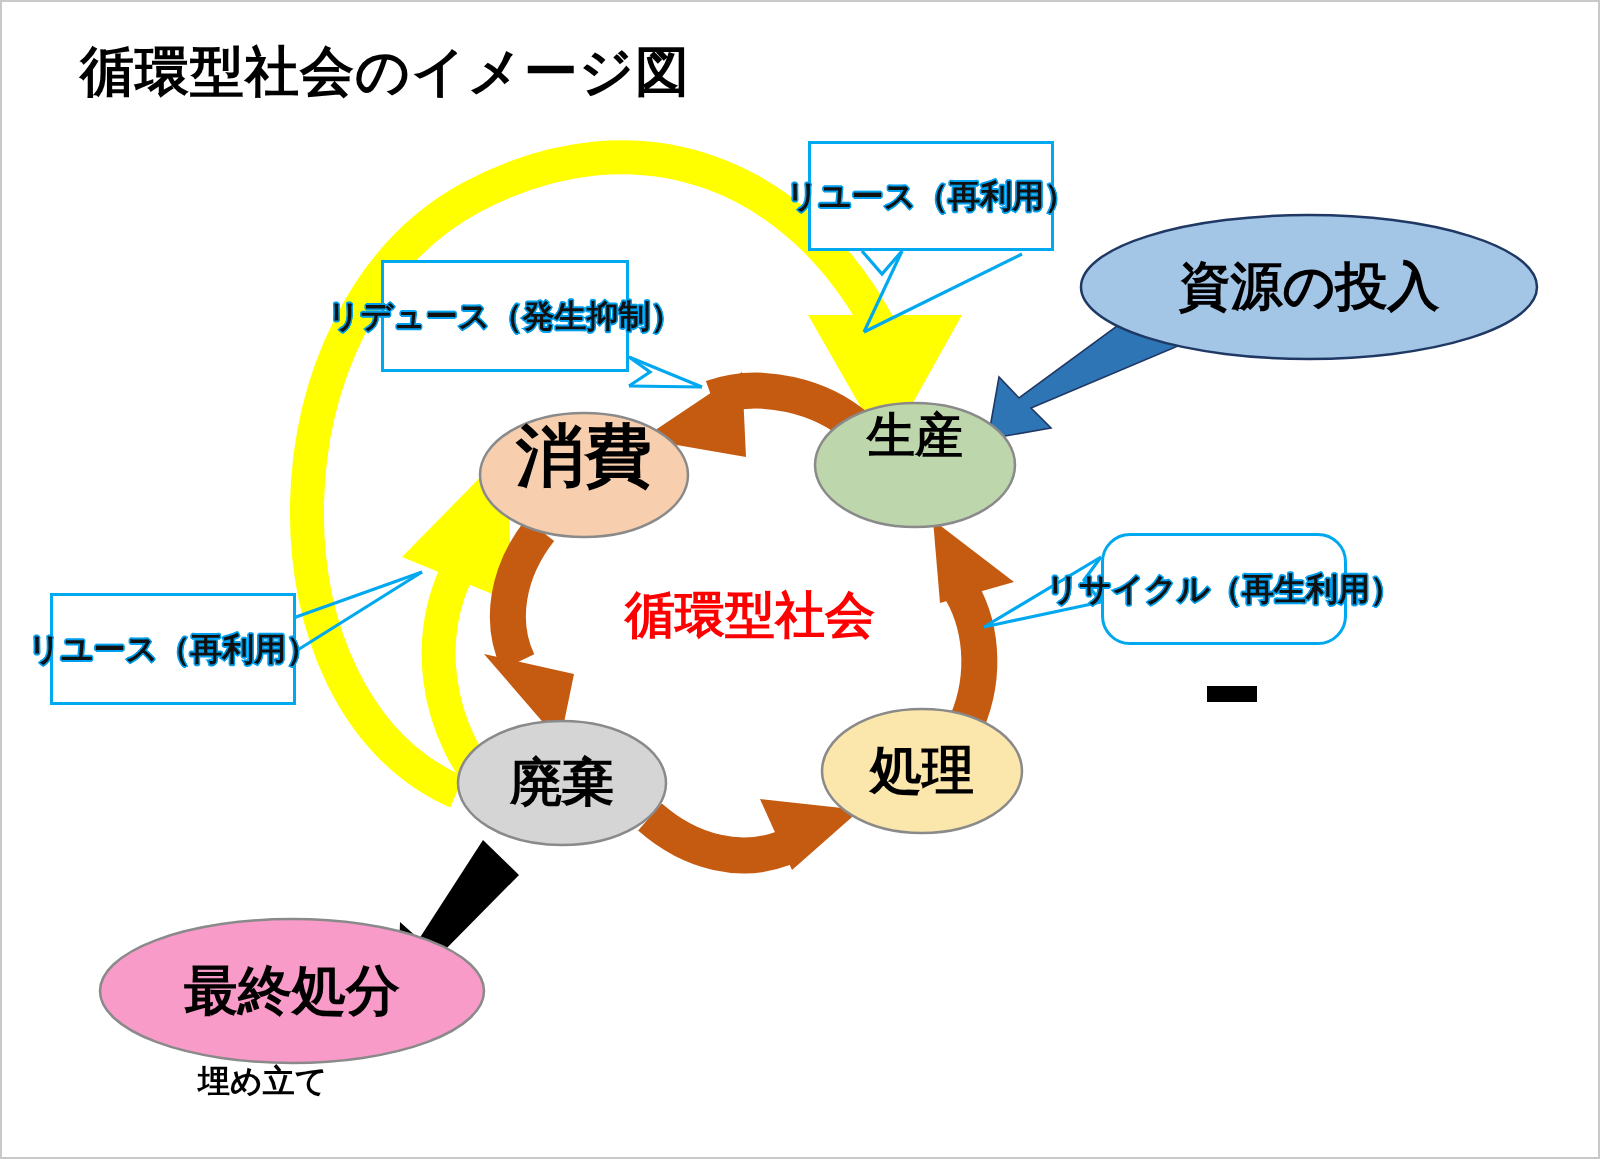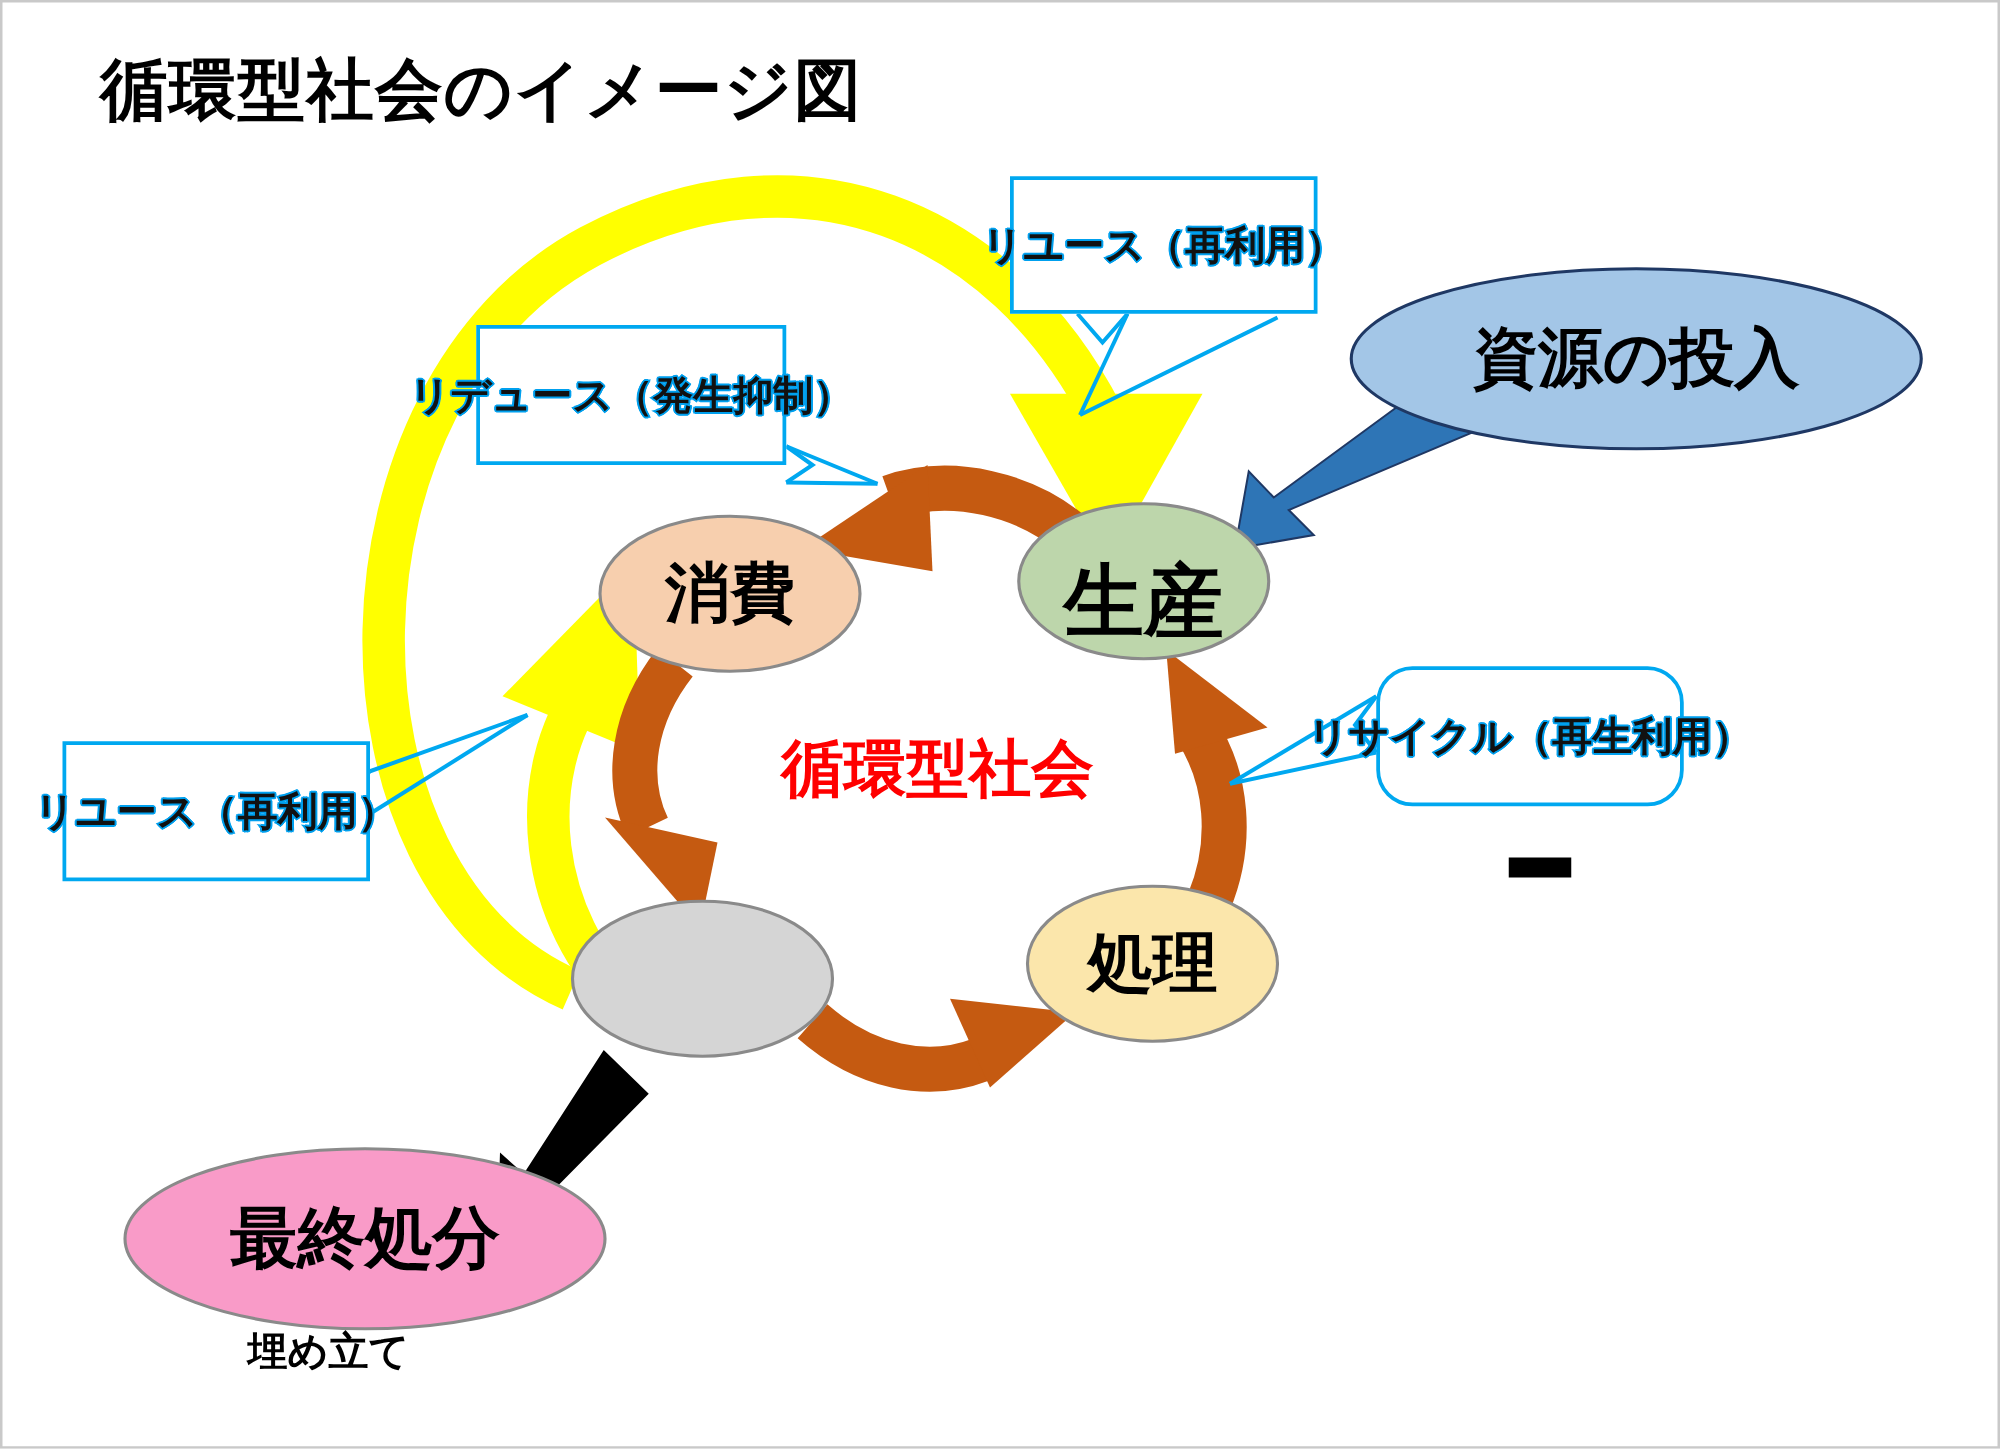--- a/index.html
+++ b/index.html
@@ -51,22 +51,22 @@
   .node-label {
     position: absolute;
     display: flex;
     align-items: center;
     justify-content: center;
     font-weight: bold;
     color: #000000;
     white-space: nowrap;
     text-align: right;
   }
-  .node-consumption { left: 482px; top: 418px; width: 200px; height: 110px; font-size: 52px; }
-  .node-production  { left: 818px; top: 424px; width: 190px; height: 110px; font-size: 64px; }
+  .node-consumption { left: 482px; top: 399px; width: 200px; height: 110px; font-size: 68px; }
+  .node-production  { left: 818px; top: 379px; width: 190px; height: 110px; font-size: 48px; }
   .node-disposal    { left: 460px; top: 726px; width: 200px; height: 110px; font-size: 52px; }
   .node-treatment   { left: 820px; top: 714px; width: 200px; height: 110px; font-size: 52px; }
   .node-final       { left: 100px; top: 934px; width: 380px; height: 110px; font-size: 54px; }
   .node-resource    { left: 1082px; top: 230px; width: 450px; height: 110px; font-size: 52px; }
 
   .center-label {
     position: absolute;
     left: 588px;
     top: 580px;
     width: 320px;
@@ -211,20 +211,21 @@
     </g>
 
   </svg>
 
   <div class="layer-text">
 
     <div class="page-title">循環型社会のイメージ図</div>
 
     <div class="node-label node-consumption">消費</div>
     <div class="node-label node-production">生産</div>
+    <div class="node-label node-disposal">廃棄</div>
     <div class="node-label node-treatment">処理</div>
     <div class="node-label node-final">最終処分</div>
     <div class="node-label node-resource">資源の投入</div>
 
     <div class="center-label">循環型社会</div>
 
     <div class="caption-landfill">埋め立て</div>
 
     <div class="callout callout-reuse-top">
       <div class="cl">リユース</div>

